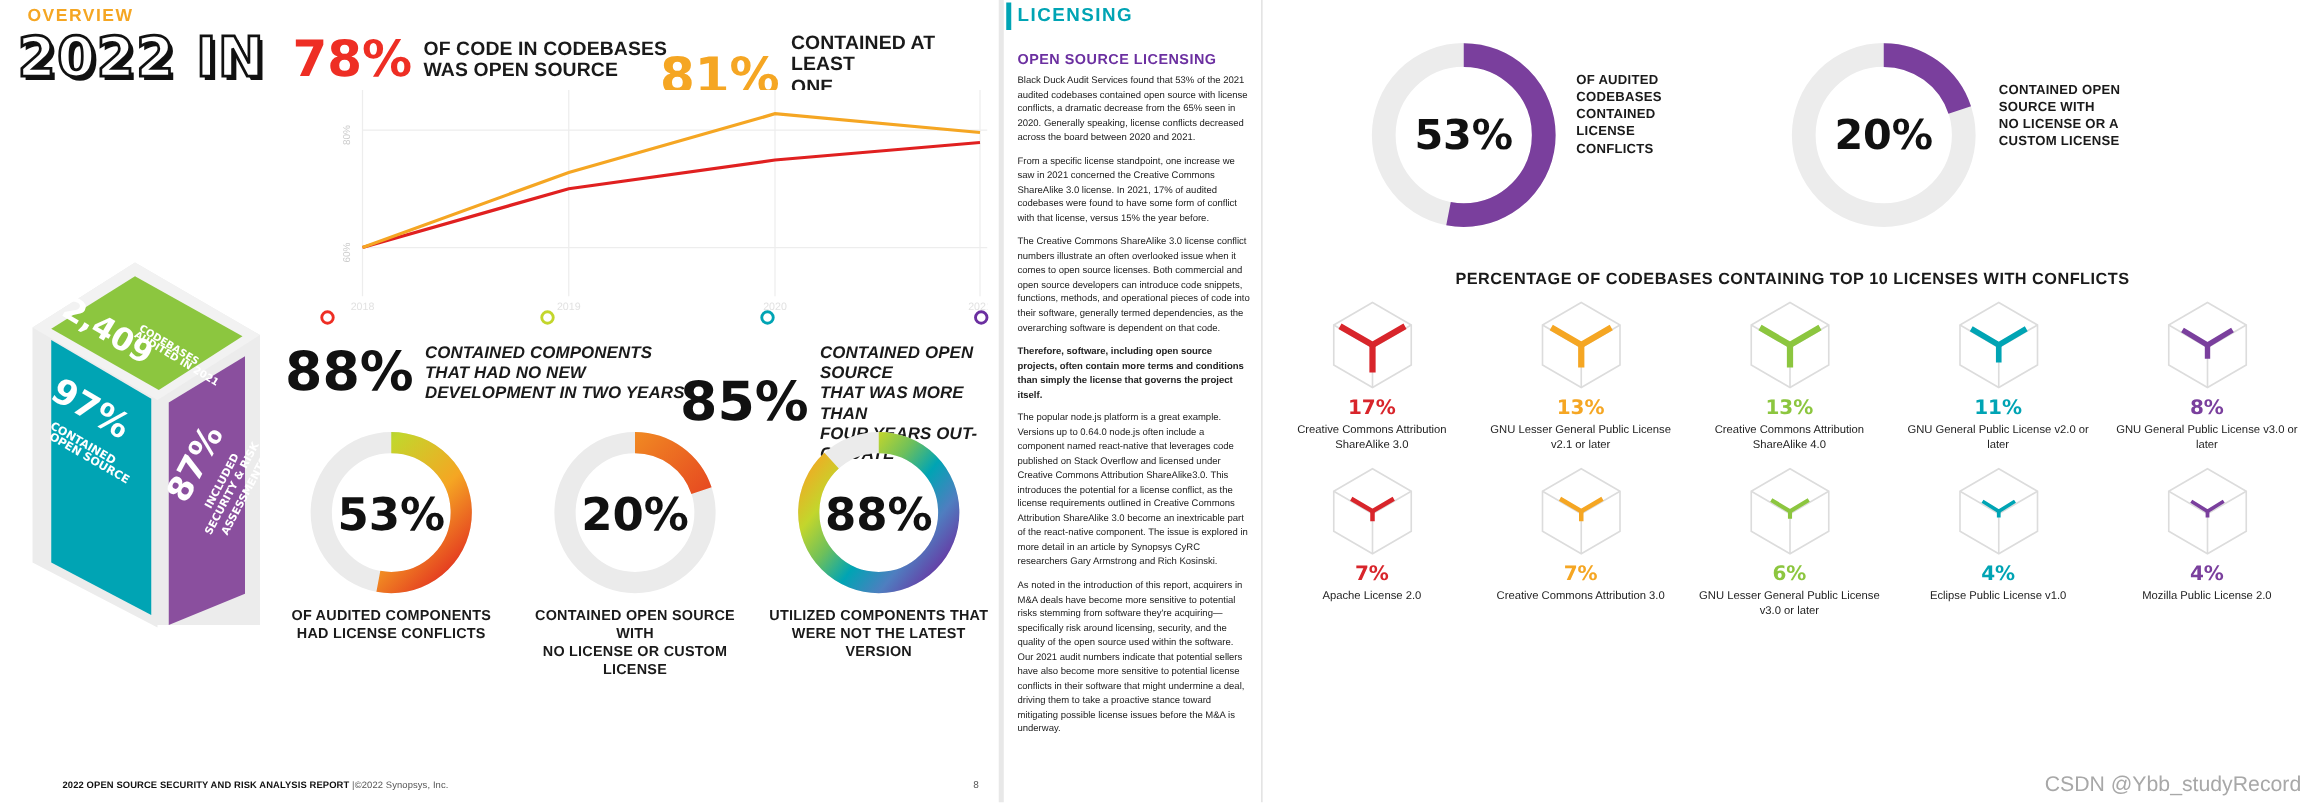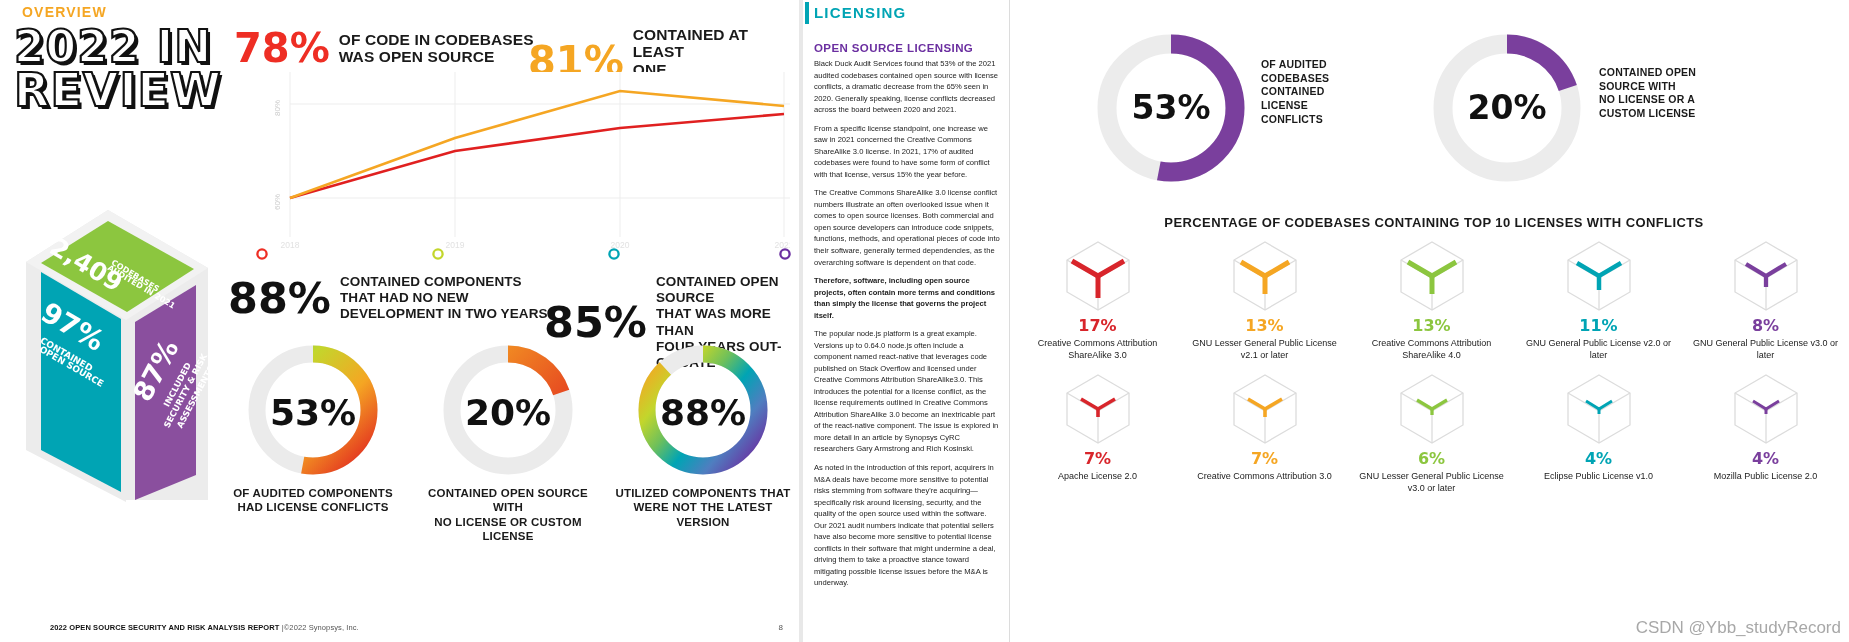--- a/index.html
+++ b/index.html
@@ -54,21 +54,21 @@
   .chart-wrap { position:absolute; left:250px; top:72px; width:540px; height:180px; }
   .chart-wrap svg { display:block; }
 
   
   .timeline { position:absolute; left:248px; top:246px; width:546px; height:16px; }
 
   
   .s88 { left:228px; top:274px; }
   .s85 { left:544px; top:274px; }
   .stat-pct.black { color:#111; font-size:43px; }
-  .stat-txt.sm { font-size:13.5px; line-height:1.2; }
+  .stat-txt.sm { font-size:13.5px; line-height:1.2;font-style:italic; }
 
   
   .donut-row { position:absolute; left:222px; top:340px; width:572px; height:190px; display:flex; justify-content:space-between; }
   .donut-cell { width:182px; text-align:center; position:relative; }
   .donut-cell svg { display:block; margin:0 auto; }
   .donut-val {
     position:absolute; left:0; right:0; top:52px;
     font-family:"DejaVu Sans", sans-serif; font-weight:bold; font-size:36px; color:#111;
   }
   .donut-cap { margin-top:6px; font-weight:bold; font-size:11.5px; line-height:1.25; color:#1a1a1a; letter-spacing:0.2px; }
@@ -119,21 +119,20 @@
 <body>
 
 <div class="page">
 
   <div class="left-page">
 
     <div class="ov-label">OVERVIEW</div>
 
     <div class="big-title">
       <div class="ln">2022 IN</div>
-      <div class="ln ln2">REVIEW</div>
     </div>
 
     <div class="box3d">
       <svg width="212" height="310" viewBox="0 0 212 310">
 
         <polygon points="18,62 100,10 200,68 200,300 118,300 118,302 18,250" fill="#ececec"></polygon>
         <polygon points="18,62 100,10 200,68 118,120" fill="#f2f2f2"></polygon>
 
         <polygon points="33,63 100,21 186,69 119,112" fill="#8cc63f"></polygon>
 

